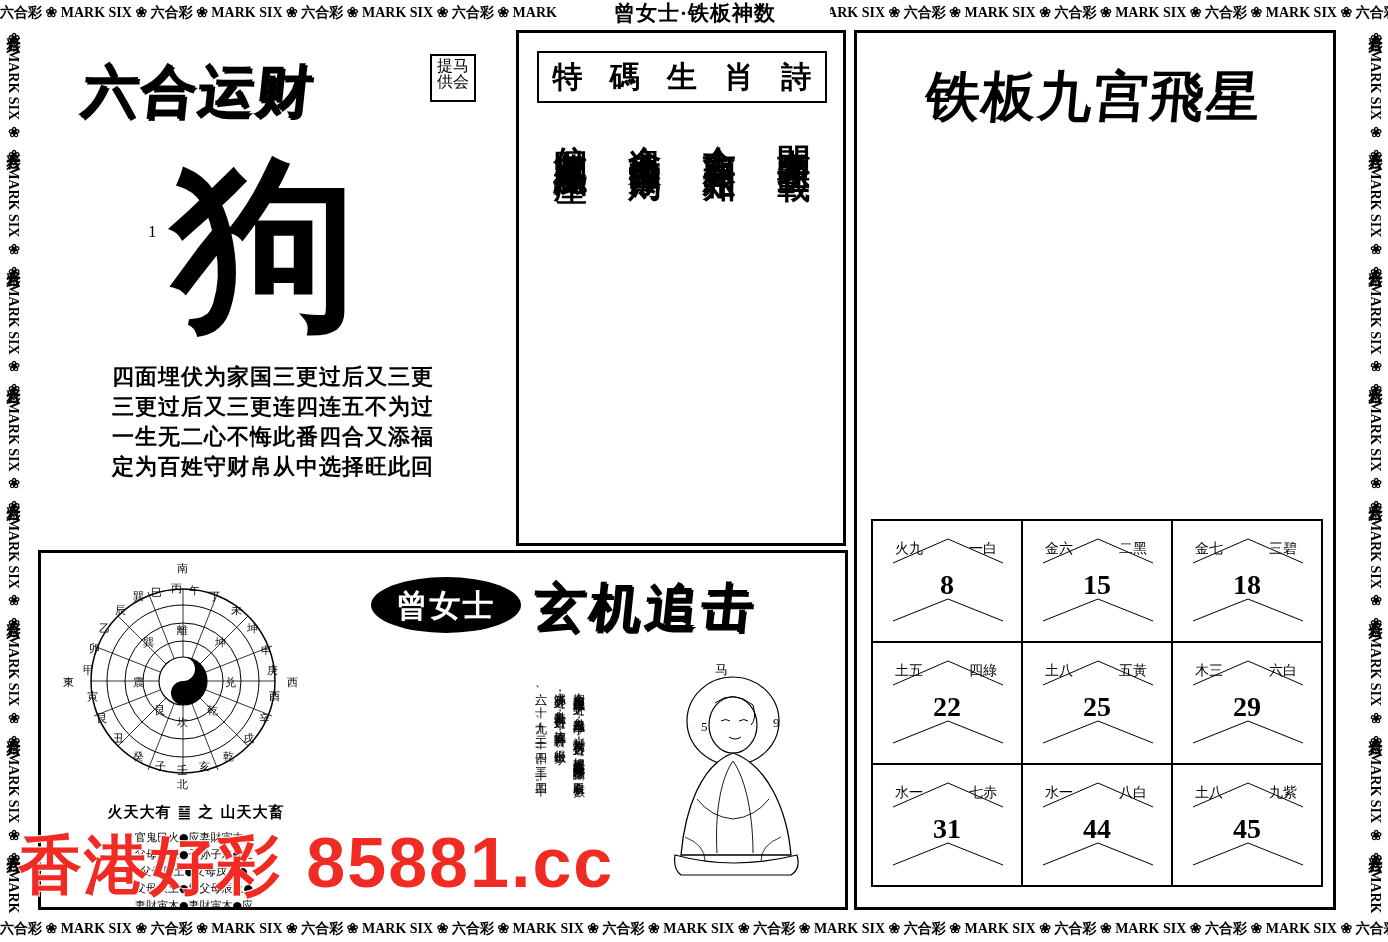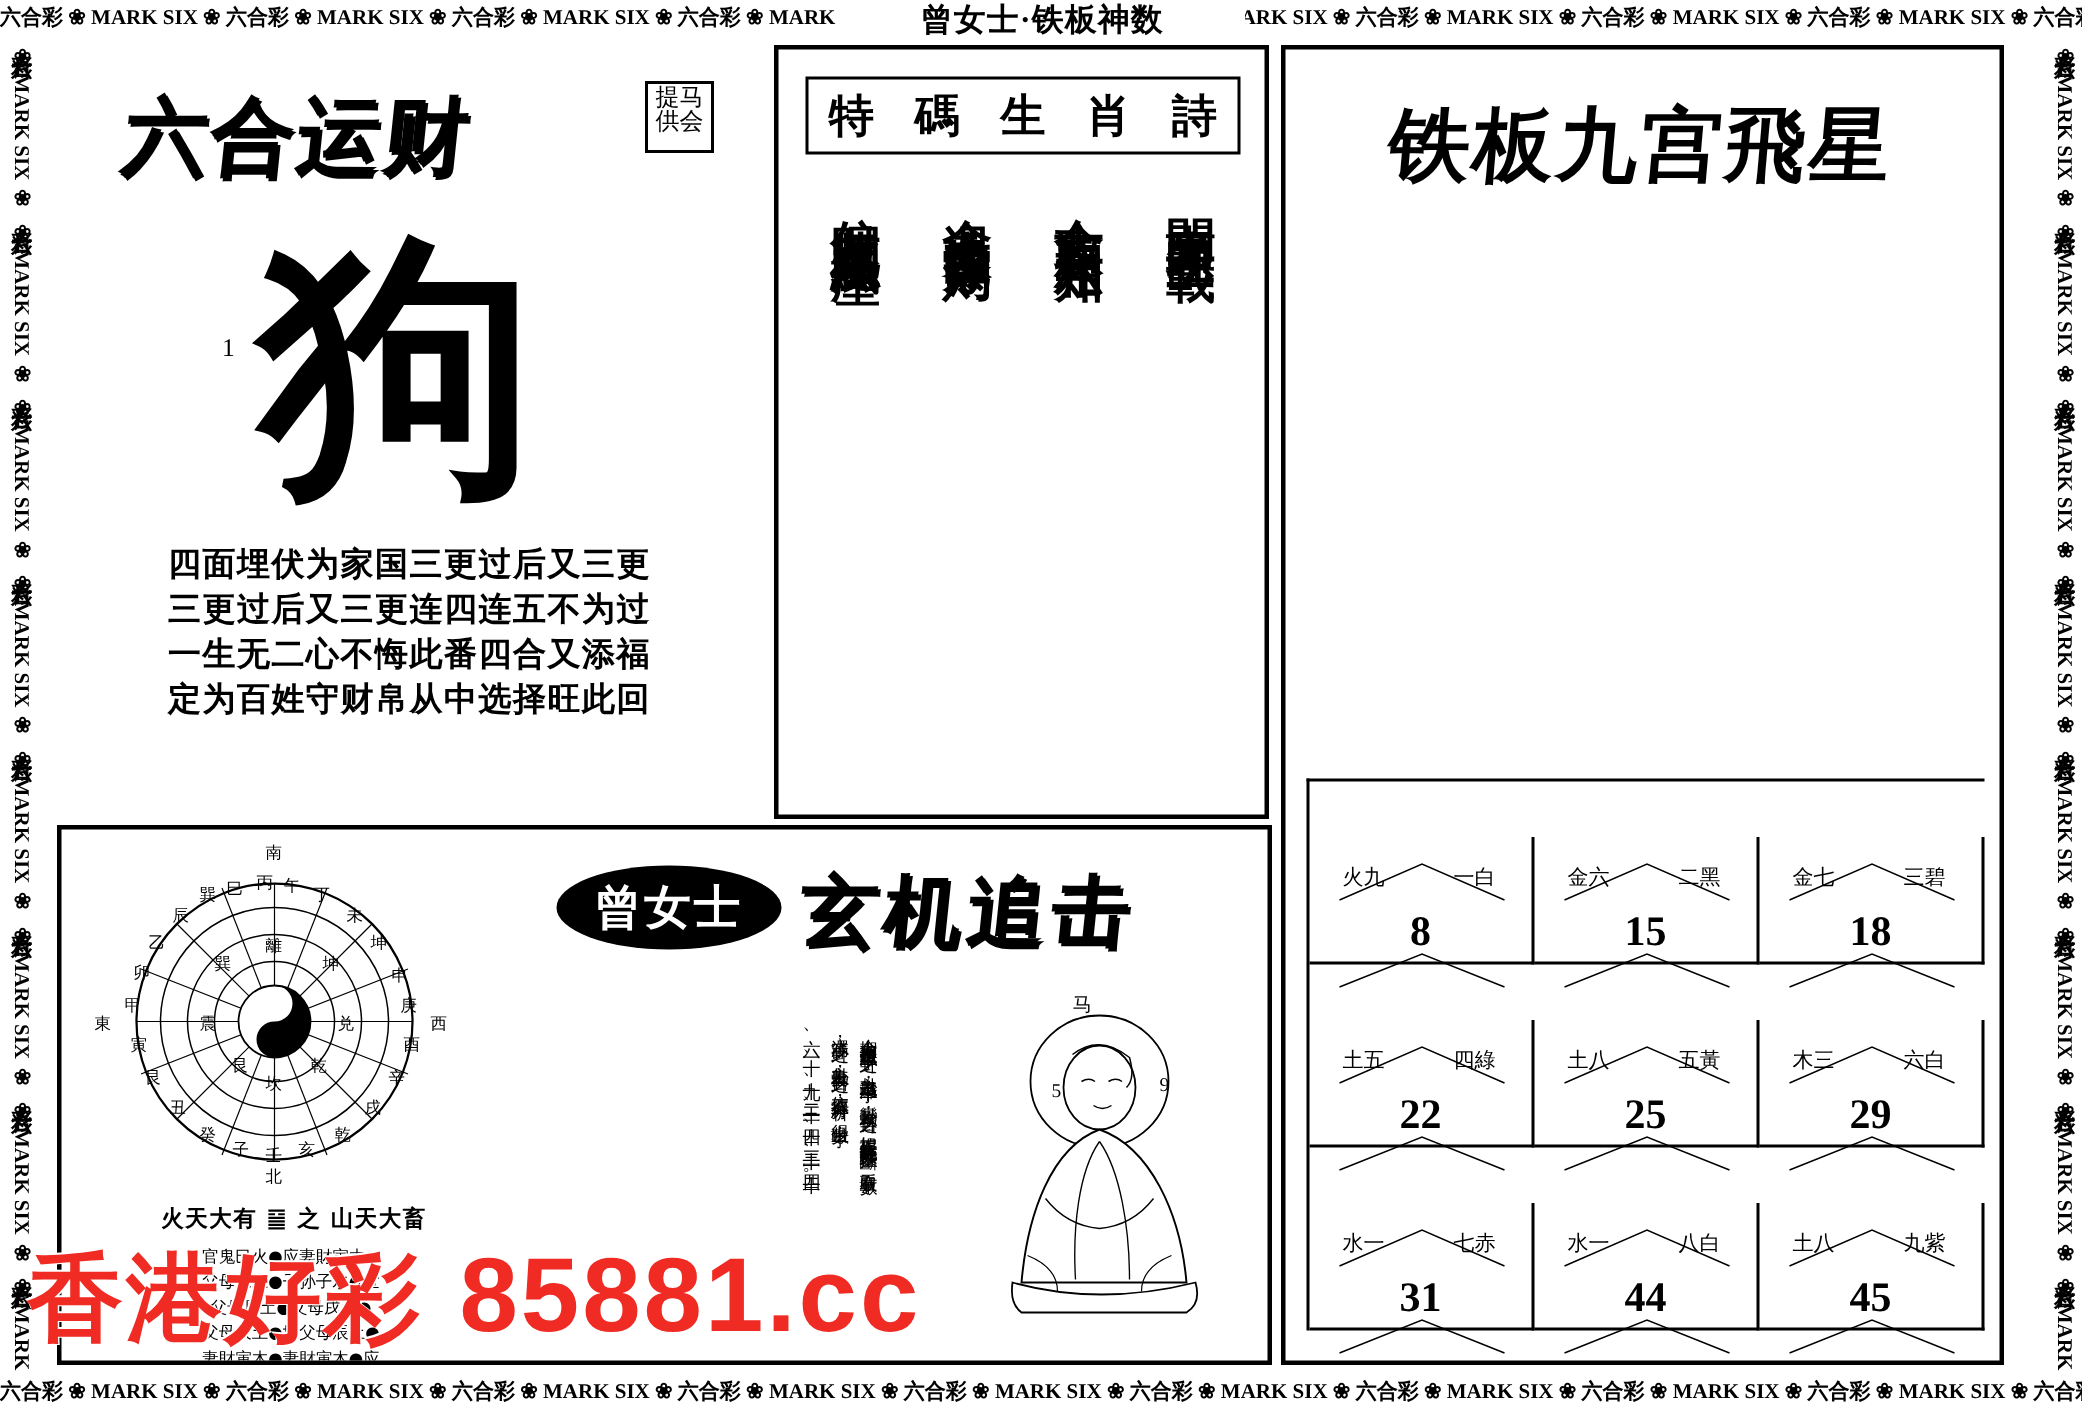--- a/index.html
+++ b/index.html
@@ -226,21 +226,20 @@
     grid-template-columns: 1fr 1fr 1fr;
     grid-template-rows: 1fr 1fr 1fr;
     border-top: 2px solid #000;
     border-left: 2px solid #000;
   }
   .star-cell {
     border-right: 2px solid #000;
     border-bottom: 2px solid #000;
     position: relative;
     box-sizing: border-box;
-    margin-top: 37px;
   }
   .star-cell .tl {
     position: absolute; left: 22px; top: 20px;
     font-family: "DejaVu Serif", serif;
     font-size: 14px;
     line-height: 15px;
     text-align: center;
   }
   .star-cell .tr {
     position: absolute; right: 24px; top: 20px;

